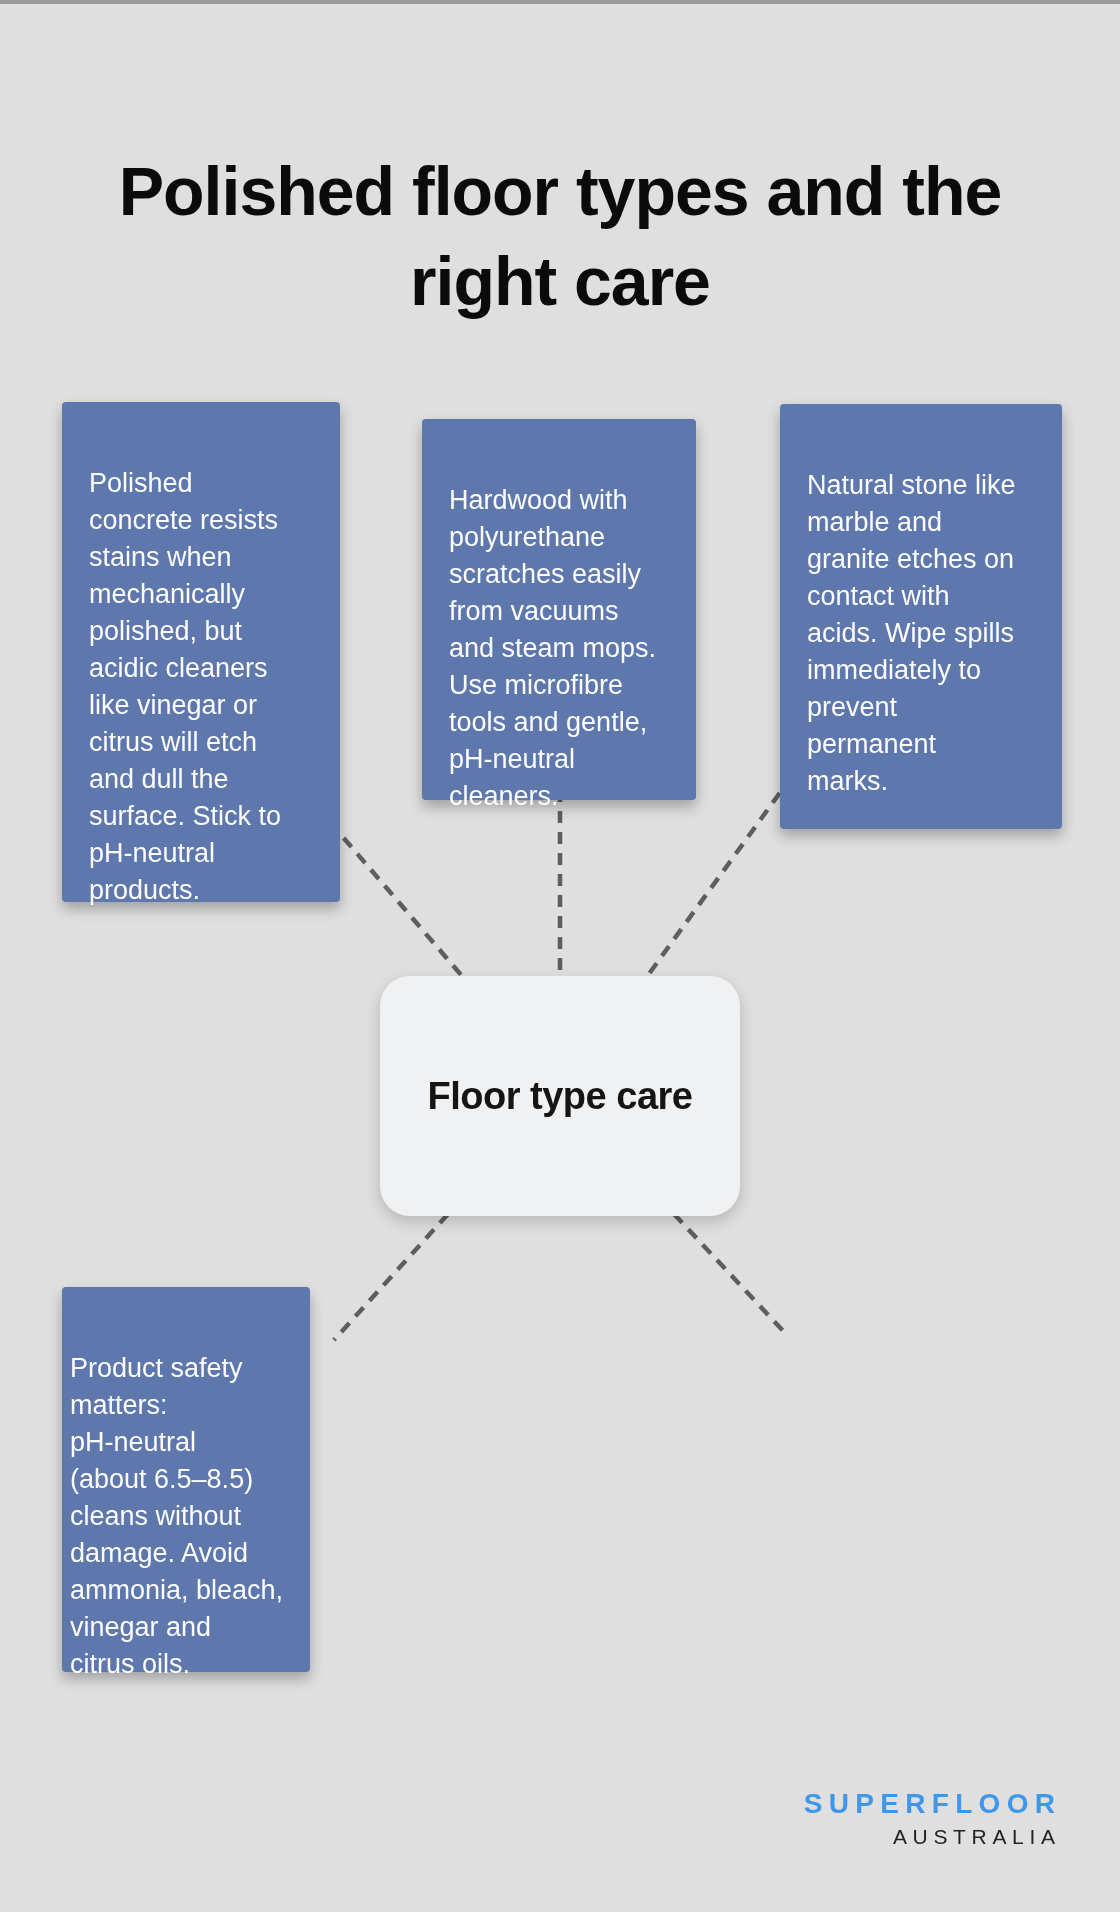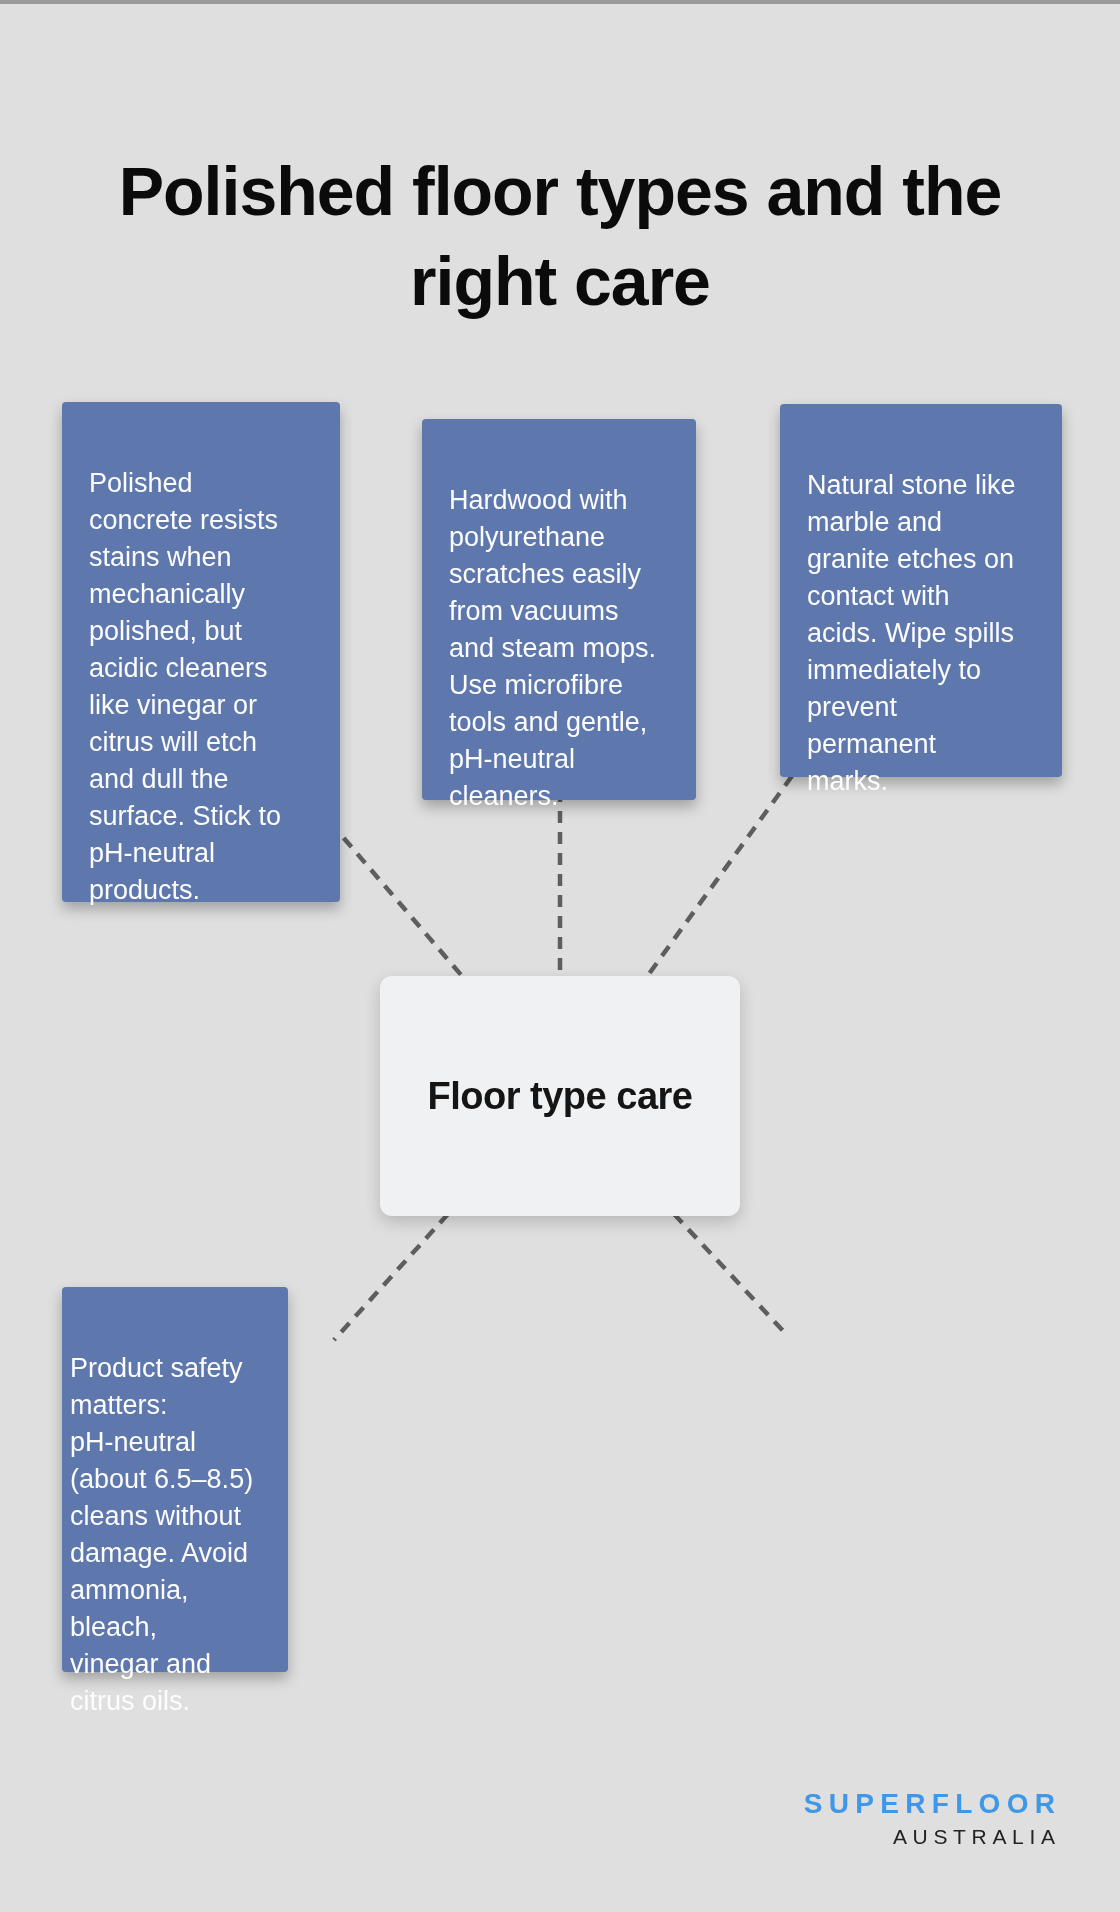--- a/index.html
+++ b/index.html
@@ -49,30 +49,30 @@
     color:var(--text_light);
     border-radius:4px;
     padding:26px 14px 24px 27px;
     font-size:27px;
     line-height:37px;
     white-space:pre-line;
     box-shadow:0 7px 14px rgba(0,0,0,0.28);
   }
   .card-1{left:62px;  top:398px;  width:278px; height:500px;}
   .card-2{left:422px; top:415px;  width:274px; height:381px;}
-  .card-3{left:780px; top:400px;  width:282px; height:373px;}
-  .card-4{left:62px;  top:1283px; width:226px; height:385px;padding-left:8px;}
+  .card-3{left:780px; top:400px;  width:282px; height:425px;}
+  .card-4{left:62px;  top:1283px; width:248px; height:385px;padding-left:8px;}
   .card-5{left:780px; top:1283px; width:283px; height:350px;}
   .center-node{
     position:absolute;
     left:380px; top:972px;
     width:360px; height:240px;
     box-sizing:border-box;
     background:var(--center_fill);
-    border-radius:12px;
+    border-radius:30px;
     display:flex;
     align-items:center;
     justify-content:center;
     box-shadow:0 6px 16px rgba(0,0,0,0.18);
   }
   .center-node .label{
     font-size:38px;
     font-weight:700;
     color:#151515;
     letter-spacing:-0.5px;

